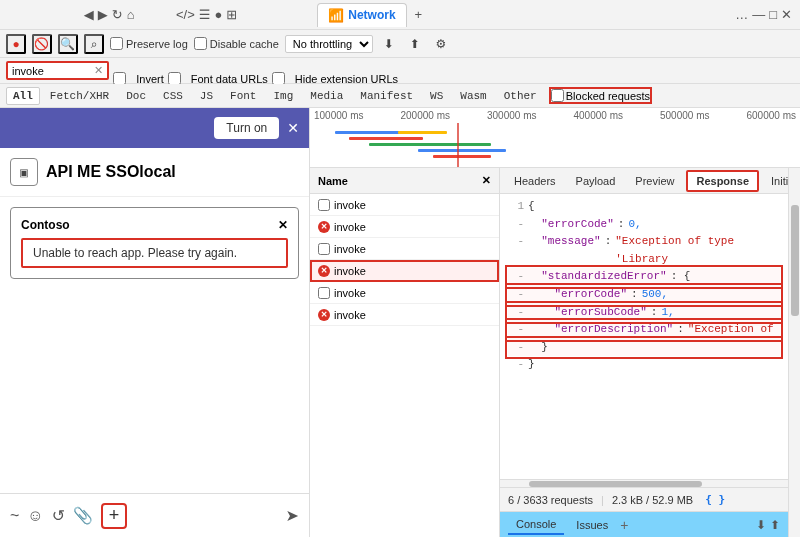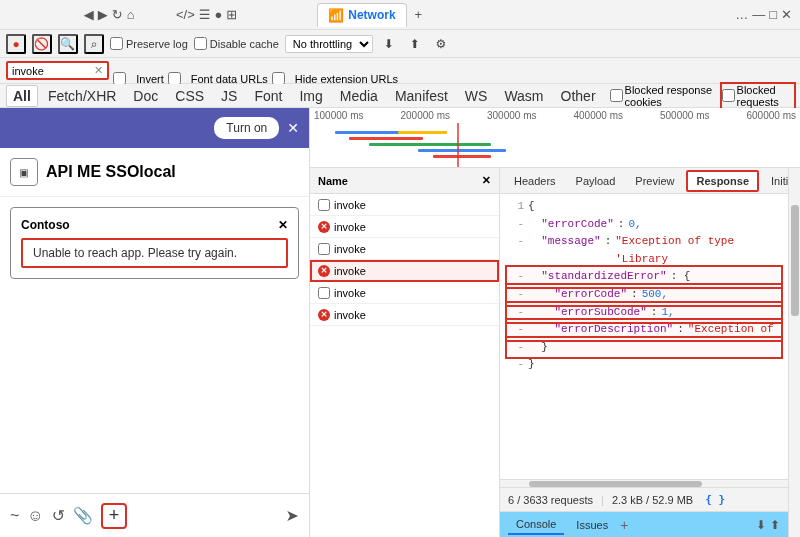--- a/index.html
+++ b/index.html
@@ -79,22 +79,22 @@
     .type-filter {
       height: 24px;
       background: #f3f3f3;
       border-bottom: 1px solid #ddd;
       display: flex;
       align-items: center;
       padding: 0 6px;
       gap: 3px;
     }
     .type-btn {
-      padding: 2px 6px; font-size: 14px; border: 1px solid transparent;
-      border-radius: 2px; cursor: pointer; background: transparent; color: #333;
+      padding: 2px 6px; font-size: 11px; border: 1px solid transparent;
+      border-radius: 2px; cursor: pointer; background: transparent; color: #333; font-family: Liberation Mono, monospace;
     }
     .type-btn.active { background: #fff; border-color: #ccc; font-weight: 600; }
     .extra-checkboxes {
       display: flex; align-items: center; gap: 8px; margin-left: 4px;
     }
     .extra-check { display: flex; align-items: center; gap: 2px; font-size: 11px; }
     .extra-check input { margin: 0; }
     .blocked-label {
       outline: 2px solid #d93025;
     }
@@ -120,21 +120,21 @@
       height: 40px;
       background: #5558af;
       display: flex;
       align-items: center;
       justify-content: flex-end;
       padding: 0 10px;
     }
     .turn-on-btn {
       background: #fff;
       border: none;
-      border-radius: 10px;
+      border-radius: 4px;
       padding: 4px 12px;
       font-size: 12px;
       cursor: pointer;
       color: #333;
     }
     .close-icon { color: #fff; font-size: 14px; cursor: pointer; margin-left: 8px; }
 
     
     .api-me-panel {
       padding: 10px;
@@ -487,24 +487,20 @@
   <button class="type-btn">CSS</button>
   <button class="type-btn">JS</button>
   <button class="type-btn">Font</button>
   <button class="type-btn">Img</button>
   <button class="type-btn">Media</button>
   <button class="type-btn">Manifest</button>
   <button class="type-btn">WS</button>
   <button class="type-btn">Wasm</button>
   <button class="type-btn">Other</button>
   <div class="extra-checkboxes">
-    <label class="extra-check">
-      <input type="checkbox" style="">
-      <span>Blocked response cookies</span>
-    </label>
     <label class="extra-check blocked-label">
       <input type="checkbox" style="">
       <span>Blocked requests</span>
     </label>
   </div>
 </div>
 
 <div class="main-area">
 
   <div class="left-panel">

